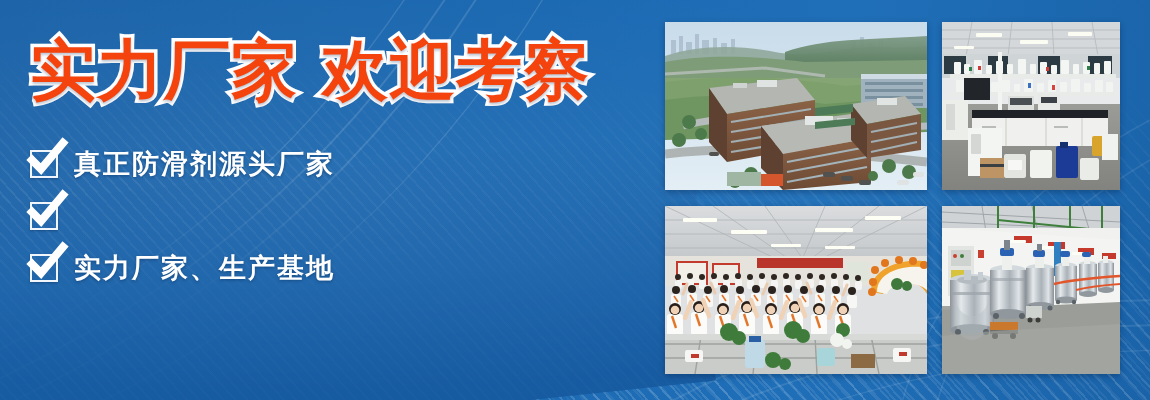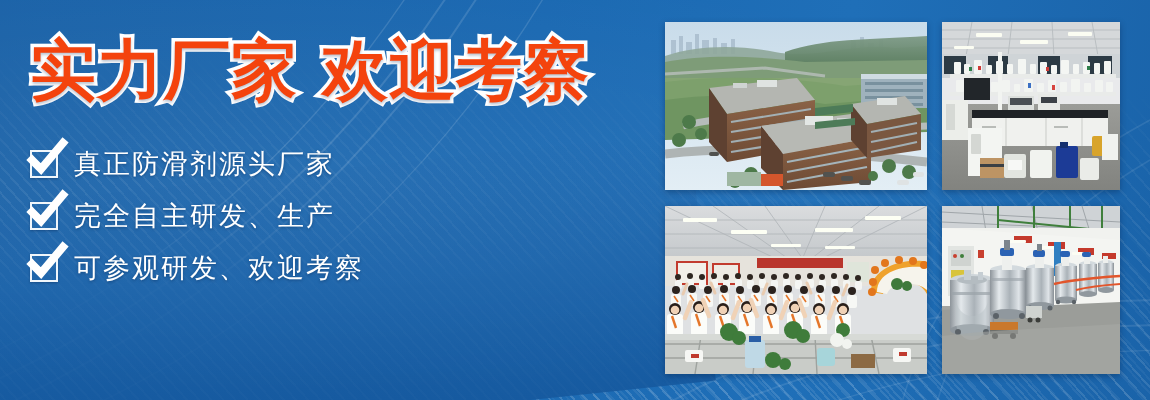--- a/index.html
+++ b/index.html
@@ -112,21 +112,21 @@
     height: 28px;
     border: 2px solid #f0f6fb;
     box-sizing: border-box;
     margin-right: 16px;
     box-shadow: 0 1px 2px rgba(0,30,70,.35);
   }
   .cbox svg { position: absolute; left: -5px; top: -12px; overflow: visible; }
   .bullet-label {
     color: #ffffff;
     font-size: 27px;
-    font-weight: 400;
+    font-weight: 700;
     letter-spacing: 2px;
     white-space: nowrap;
     text-shadow: 0 1px 3px rgba(0,35,80,.45);
   }
 
   
   .grid {
     position: absolute;
     left: 665px;
     top: 22px;
@@ -192,30 +192,29 @@
         </span>
         <span class="bullet-label">真正防滑剂源头厂家</span>
       </div>
 
       <div class="bullet">
         <span class="cbox">
           <svg width="40" height="40" viewBox="0 0 40 40">
             <path d="M5,20 L14,29 L36,3" fill="none" stroke="#ffffff" stroke-width="8" stroke-linecap="square" stroke-linejoin="miter"></path>
           </svg>
         </span>
-        <span class="bullet-label">完全自主研发、生产</span>
       </div>
 
       <div class="bullet">
         <span class="cbox">
           <svg width="40" height="40" viewBox="0 0 40 40">
             <path d="M5,20 L14,29 L36,3" fill="none" stroke="#ffffff" stroke-width="8" stroke-linecap="square" stroke-linejoin="miter"></path>
           </svg>
         </span>
-        <span class="bullet-label">可参观研发、欢迎考察</span>
+        <span class="bullet-label">实力厂家、生产基地</span>
       </div>
 
 
     </div>
   </div>
 
   <div class="grid">
 
     <div class="photo">
       <svg viewBox="0 0 262 168" preserveAspectRatio="none">

